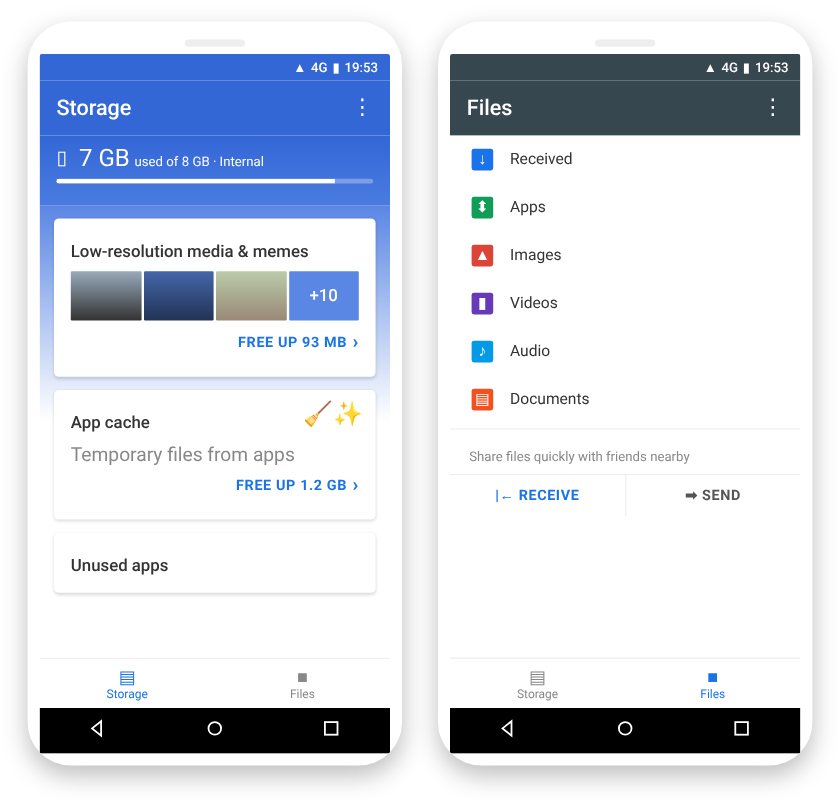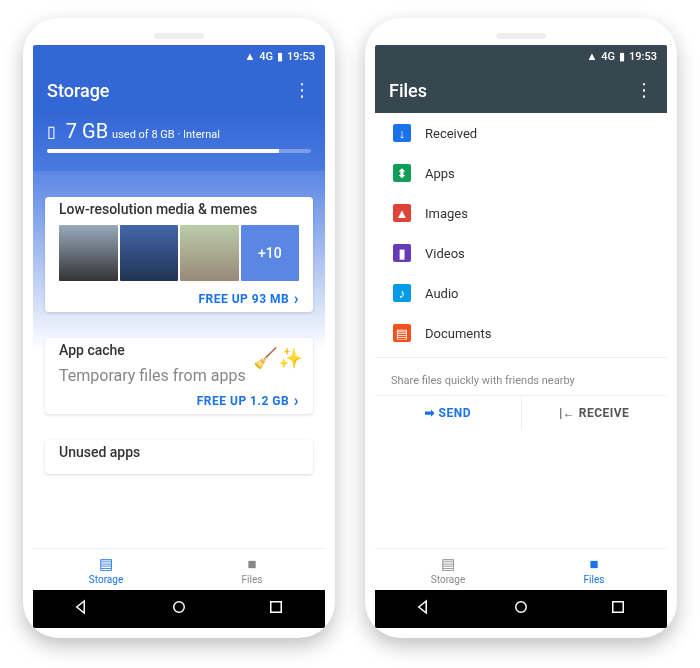--- a/index.html
+++ b/index.html
@@ -16,25 +16,25 @@
   .appbar .title{font-size:18px;font-weight:500}
   .menu-dots{font-size:18px;letter-spacing:0;line-height:1}
   .blue-area{background:linear-gradient(#3367d6,#4a7be0);padding:6px 14px 18px;color:#fff}
   .storage-row{display:flex;align-items:center;gap:10px;margin-bottom:6px}
   .phone-icon{font-size:16px}
   .usage-big{font-size:20px;font-weight:400}
   .usage-sm{font-size:11px}
   .bar{height:4px;background:rgba(255,255,255,.3);border-radius:2px;overflow:hidden}
   .bar>div{height:100%;background:#fff;width:88%}
   .content-scroll{flex:1;overflow:hidden;position:relative;background:linear-gradient(#5a86e4,#fff 180px)}
-  .card{background:#fff;border-radius:4px;margin:26px 12px;box-shadow:0 1px 3px rgba(0,0,0,.15);padding:4px 14px}
+  .card{background:#fff;border-radius:4px;margin:11px 12px;box-shadow:0 1px 3px rgba(0,0,0,.15);padding:20px 14px}
   .card-title{font-size:14px;color:#333;font-weight:500;margin-bottom:8px}
   .card-sub{font-size:16px;color:#888}
   .thumbs{display:flex;gap:2px;margin-bottom:8px}
-  .thumb{flex:1;height:56px;background:#7aa;border-radius:1px}
+  .thumb{flex:1;height:41px;background:#7aa;border-radius:1px}
   .thumb.t1{background:linear-gradient(#9ab,#333)}
   .thumb.t2{background:linear-gradient(#46a,#235)}
   .thumb.t3{background:linear-gradient(#bca,#987)}
   .thumb.more{background:#5a86e4;color:#fff;display:flex;align-items:center;justify-content:center;font-size:14px;font-weight:500}
   .card-action{text-align:right;color:#1a73e8;font-size:12px;font-weight:700;letter-spacing:.5px;margin-top:6px}
   .card-action::after{content:" ›";font-size:16px;vertical-align:-1px}
   .card.appcache{display:block;position:relative}
   .cache-illustration{position:absolute;right:10px;top:8px;font-size:20px}
   .bottomnav{height:42px;display:flex;border-top:1px solid #eee;background:#fff}
   .bottomnav>div{flex:1;display:flex;flex-direction:column;align-items:center;justify-content:center;font-size:10px;gap:1px}
@@ -166,22 +166,22 @@
       </div>
       <div class="cat">
         <span class="cat-ic" style="background:#f4511e">▤</span>
         <span>Documents</span>
       </div>
       <div class="divider"></div>
       <div class="transfer">
         <div class="t2">Share files quickly with friends nearby</div>
       </div>
       <div class="btn-row">
+        <div><span class="si">|←</span> <span>RECEIVE</span></div>
         <div><span class="si">➡</span> <span>SEND</span></div>
-        <div><span class="si">|←</span> <span>RECEIVE</span></div>
       </div>
     </div>
     <div class="bottomnav">
       <div>
         <span class="nav-ic">▤</span>
         <span>Storage</span>
       </div>
       <div class="active">
         <span class="nav-ic">■</span>
         <span>Files</span>

